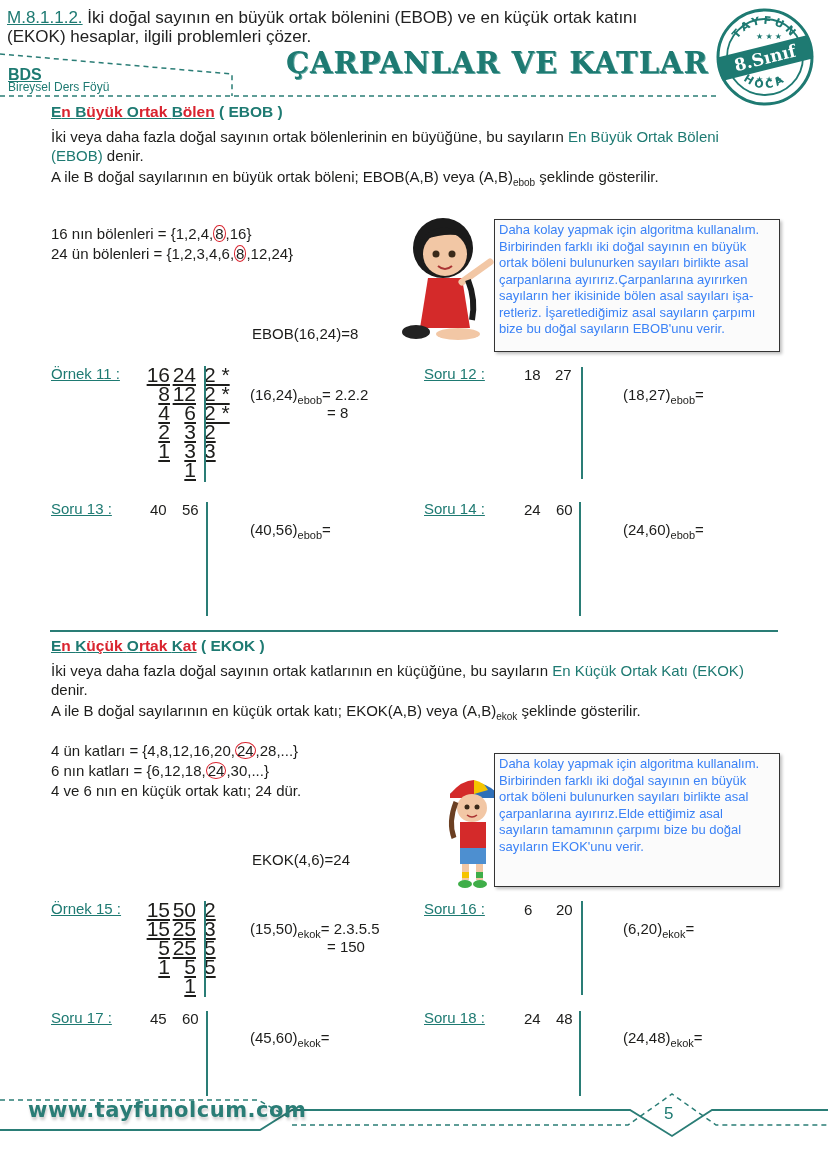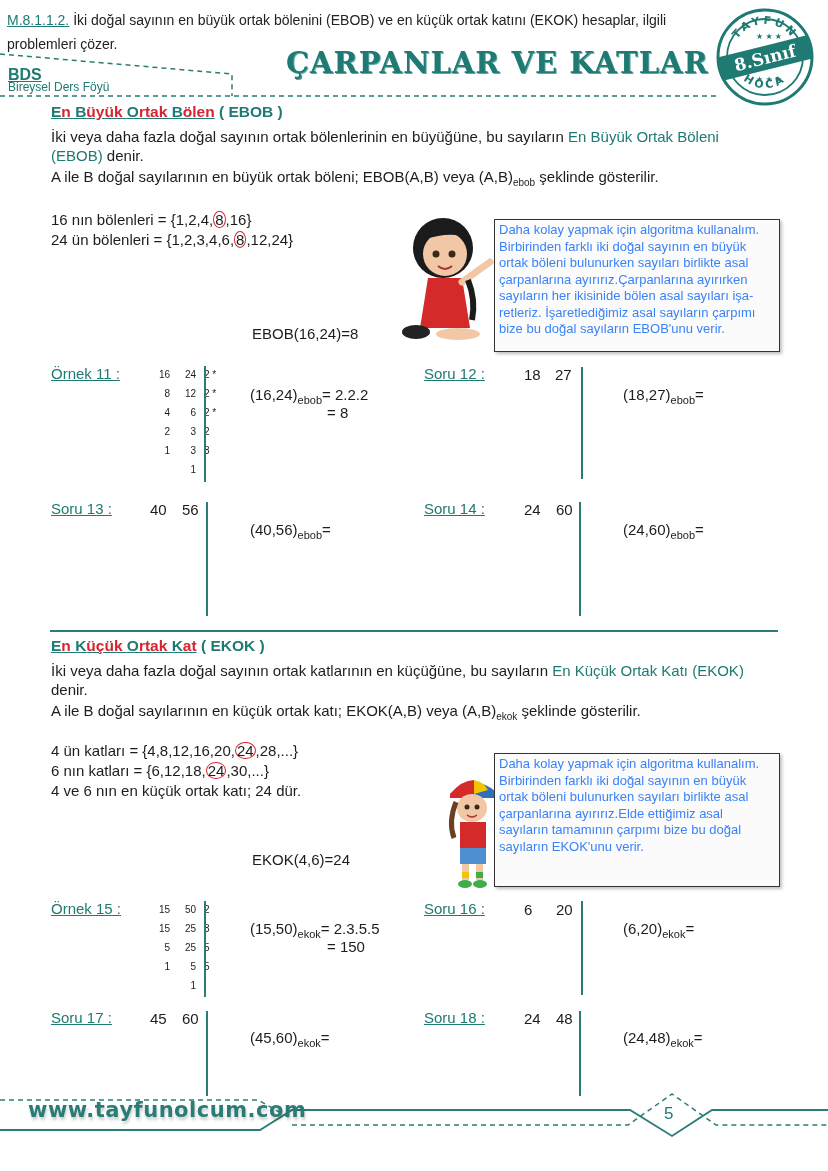--- a/index.html
+++ b/index.html
@@ -1,21 +1,21 @@
 <!DOCTYPE html>
 <html><head>
 <meta charset="utf-8">
 <style>
   * { box-sizing: border-box; margin: 0; padding: 0; }
   html, body { width: 828px; height: 1171px; background: #ffffff; overflow: hidden; }
   body { position: relative; font-family: "Liberation Sans", sans-serif; color: #1d1d1b; }
   .abs { position: absolute; }
 
   
-  #objective { left: 7px; top: 8px; width: 690px; font-size: 14px; line-height: 24px; color: #222; }
+  #objective { left: 7px; top: 8px; width: 690px; font-size: 17px; line-height: 19px; color: #222; }
   #objective .code { color: #1e7a72; text-decoration: underline; }
   #bds { left: 8px; top: 66px; font-size: 16px; font-weight: bold; color: #1e7a72; text-decoration: underline; }
   #bds-sub { left: 8px; top: 80px; font-size: 12px; color: #1e7a72; }
   #main-title { left: 286px; top: 46px; font-family: "DejaVu Serif", serif; font-weight: bold; font-size: 29px; letter-spacing: 1px; color: #1e7a72; text-shadow: 1px 1px 0 #5fa8a1; }
 
   
   #stamp { left: 712px; top: 6px; width: 106px; height: 102px; }
 
   
   .sec-head { font-size: 15.5px; font-weight: bold; }
@@ -28,21 +28,21 @@
 
   .body-txt { font-size: 15px; line-height: 20px; }
   .lbl { color: #1e7a72; text-decoration: underline; font-size: 15px; }
 
   .circle { display: inline-block; border: 1.5px solid #d9232e; border-radius: 50%; padding: 0 1px; line-height: 15px; }
 
   
   .tip { position: absolute; border: 1.5px solid #333; background: #fbfbfb; box-shadow: 2px 2px 3px rgba(0,0,0,.25); font-size: 13px; line-height: 16.5px; padding: 2px 4px; color: #3b82f6; }
 
   
-  .ladder { position: absolute; font-size: 10px; line-height: 19px; }
+  .ladder { position: absolute; font-size: 21px; line-height: 19px; text-decoration: underline; }
   .ladder .row { display: flex; height: 19px; }
   .ladder .a { width: 26px; text-align: right; }
   .ladder .b { width: 30px; text-align: right; padding-right: 4px; }
   .ladder .d { padding-left: 4px; }
   .vline { position: absolute; width: 0; border-left: 2px solid #2a7d76; }
 
   .expr { position: absolute; font-size: 15px; line-height: 19px; }
   .expr sub { font-size: 11px; }
 
   .divider { position: absolute; left: 50px; top: 630px; width: 728px; height: 2px; background: #2a7d76; }
@@ -88,21 +88,21 @@
 </div>
 
 <div class="abs sec-head" style="left:51px;top:103px;">
   <span class="uline"><span class="k">E</span><span class="r">n </span><span class="k">B</span><span class="r">üyük </span><span class="k">O</span><span class="r">rtak </span><span class="k">B</span><span class="r">ölen</span></span><span class="k"> ( EBOB )</span>
 </div>
 
 <div class="abs para" style="left:51px;top:127px;width:720px;"><span>İki veya daha fazla doğal sayının ortak bölenlerinin en büyüğüne, bu sayıların </span><span class="t">En Büyük Ortak Böleni (EBOB)</span><span> denir.</span></div>
 <div class="abs para" style="left:51px;top:167px;width:740px;"><span>A ile B doğal sayılarının en büyük ortak böleni;  EBOB(A,B)  veya (A,B)</span><sub>ebob</sub><span>  şeklinde gösterilir.</span></div>
 
 <div class="abs body-txt" style="left:51px;top:208px;width:350px;">
-  <div style="margin-top:2px;"><span>16 nın bölenleri = {1,2,4,</span><span class="circle">8</span><span>,16}</span></div>
+  <div style="margin-top:16px;"><span>16 nın bölenleri = {1,2,4,</span><span class="circle">8</span><span>,16}</span></div>
   <div><span>24 ün  bölenleri = {1,2,3,4,6,</span><span class="circle">8</span><span>,12,24}</span></div>
 </div>
 <div class="abs body-txt" style="left:252px;top:324px;">EBOB(16,24)=8</div>
 
 <svg class="kid" style="left:398px;top:210px;" width="100" height="135">
   <ellipse cx="45" cy="38" rx="30" ry="30" fill="#1b1b1b"></ellipse>
   <ellipse cx="47" cy="44" rx="22" ry="22" fill="#f2c7a5"></ellipse>
   <path d="M22,30 Q45,5 72,30 Q60,22 40,26 Z" fill="#1b1b1b"></path>
   <circle cx="38" cy="44" r="3.5" fill="#3a2a1a"></circle>
   <circle cx="54" cy="44" r="3.5" fill="#3a2a1a"></circle>

